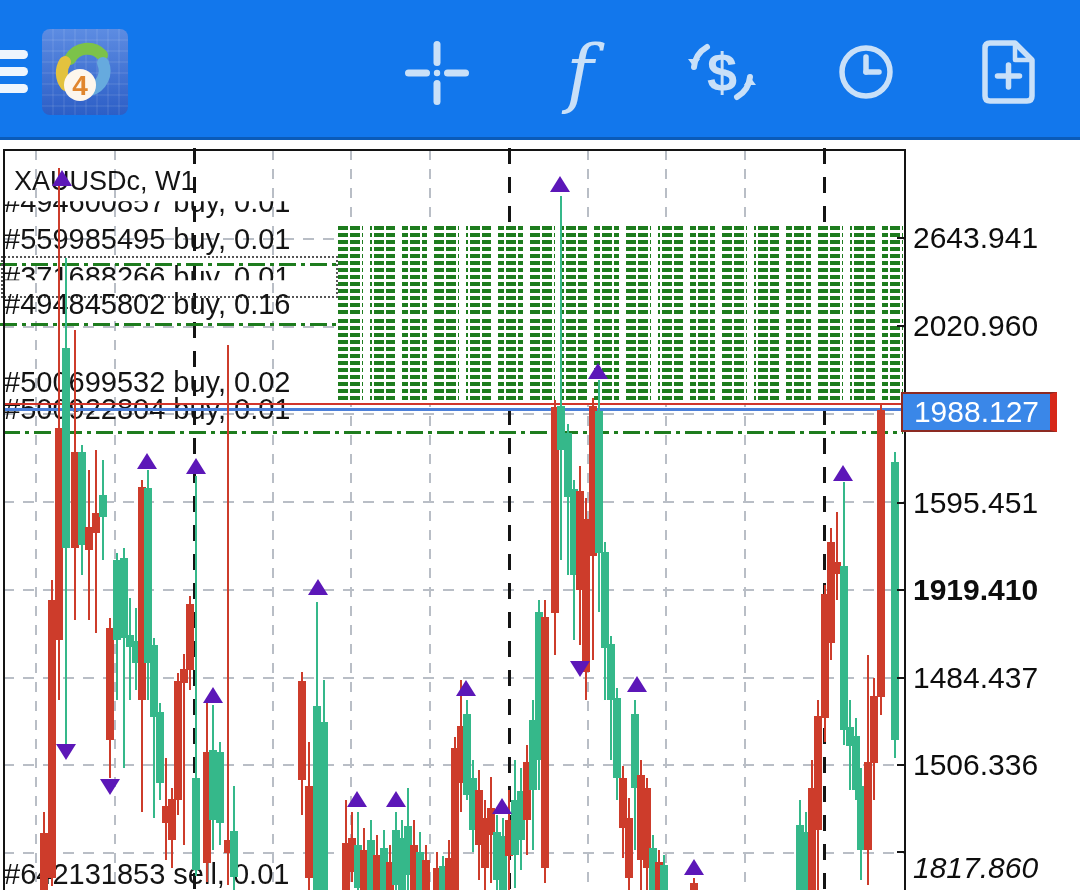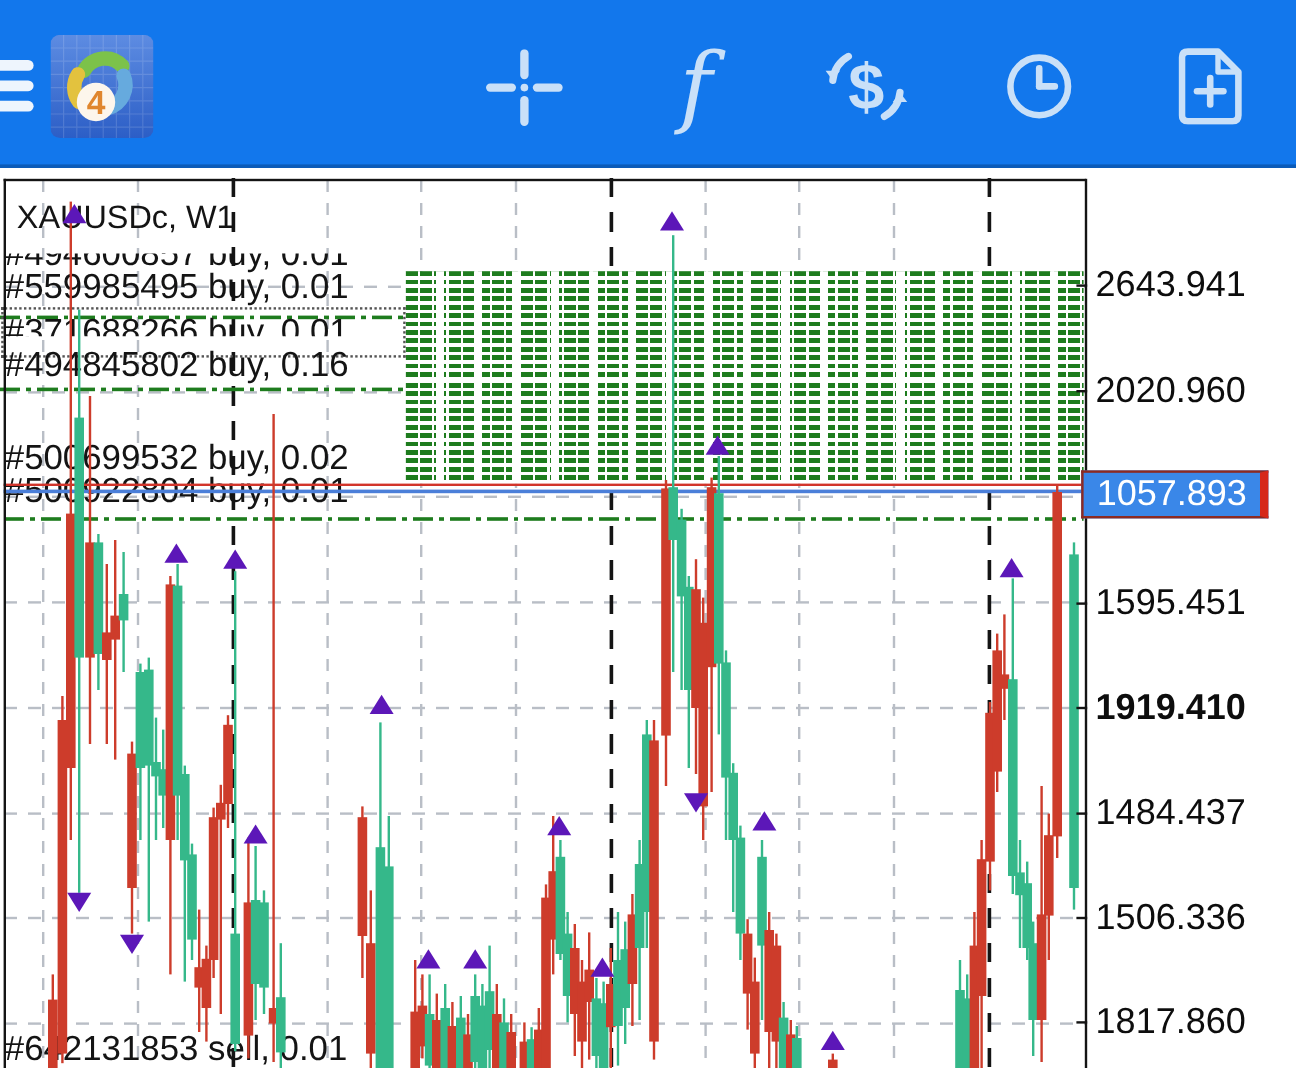--- a/index.html
+++ b/index.html
@@ -157,21 +157,21 @@
     <div id="band-layer">
         <div class="tp-band" style="left: 338px; top: 86px; width: 565px; height: 90px;"></div>
         <div class="tp-band" style="left: 338px; top: 179px; width: 565px; height: 84px;"></div>
         <div class="tp-line" style="left: 0px; top: 123px; width: 338px;"></div>
         <div class="tp-line" style="left: 0px; top: 183px; width: 338px;"></div>
         <div class="tp-line" style="left: 3px; top: 291px; width: 900px;"></div>
       </div>
     <div id="chart-title">XAUUSDc, W1</div>
     <div id="label-layer">
         <div class="dotted-box" style="left: 1px; top: 116px; width: 333px; height: 38px;"></div>
-        <div class="order-label" style="top: 56px; clip-path: inset(46% 0px 0px);">#494600857 buy, 0.01</div>
+        <div class="order-label" style="top: 46px; clip-path: inset(46% 0px 0px);">#494600857 buy, 0.01</div>
         <div class="order-label" style="top: 83px;">#559985495 buy, 0.01</div>
         <div class="order-label" style="top: 121px; clip-path: inset(0px 0px 42%);">#371688266 buy, 0.01</div>
         <div class="order-label" style="top: 148px;">#494845802 buy, 0.16</div>
         <div class="order-label" style="top: 226px;">#500699532 buy, 0.02</div>
         <div class="order-label" style="top: 253px;">#500922804 buy, 0.01</div>
         <div class="order-label" style="top: 718px;">#642131853 sell, 0.01</div>
       </div>
     <div id="line-layer">
         <div class="price-hline" style="top: 263px; height: 2px; background: rgb(210, 53, 43);"></div>
         <div class="price-hline" style="top: 268px; height: 3px; background: rgb(75, 127, 217);"></div>
@@ -611,20 +611,20 @@
         <div class="price-label" style="top: 169px;">2020.960</div>
         <div class="tick" style="left: 897px; top: 362px;"></div>
         <div class="price-label" style="top: 346px;">1595.451</div>
         <div class="tick" style="left: 897px; top: 449px;"></div>
         <div class="price-label" style="top: 433px; font-weight: bold;">1919.410</div>
         <div class="tick" style="left: 897px; top: 537px;"></div>
         <div class="price-label" style="top: 521px;">1484.437</div>
         <div class="tick" style="left: 897px; top: 624px;"></div>
         <div class="price-label" style="top: 608px;">1506.336</div>
         <div class="tick" style="left: 897px; top: 711px;"></div>
-        <div class="price-label" style="top: 695px;">1817.860</div>
+        <div class="price-label" style="top: 711px; font-style: italic;">1817.860</div>
       </div>
     <div id="price-badge" style="top: 252px;">
-      <span>1057.893</span>
+      <span>1988.127</span>
     </div>
 
   </div>
 </div>
 
 </body></html>

